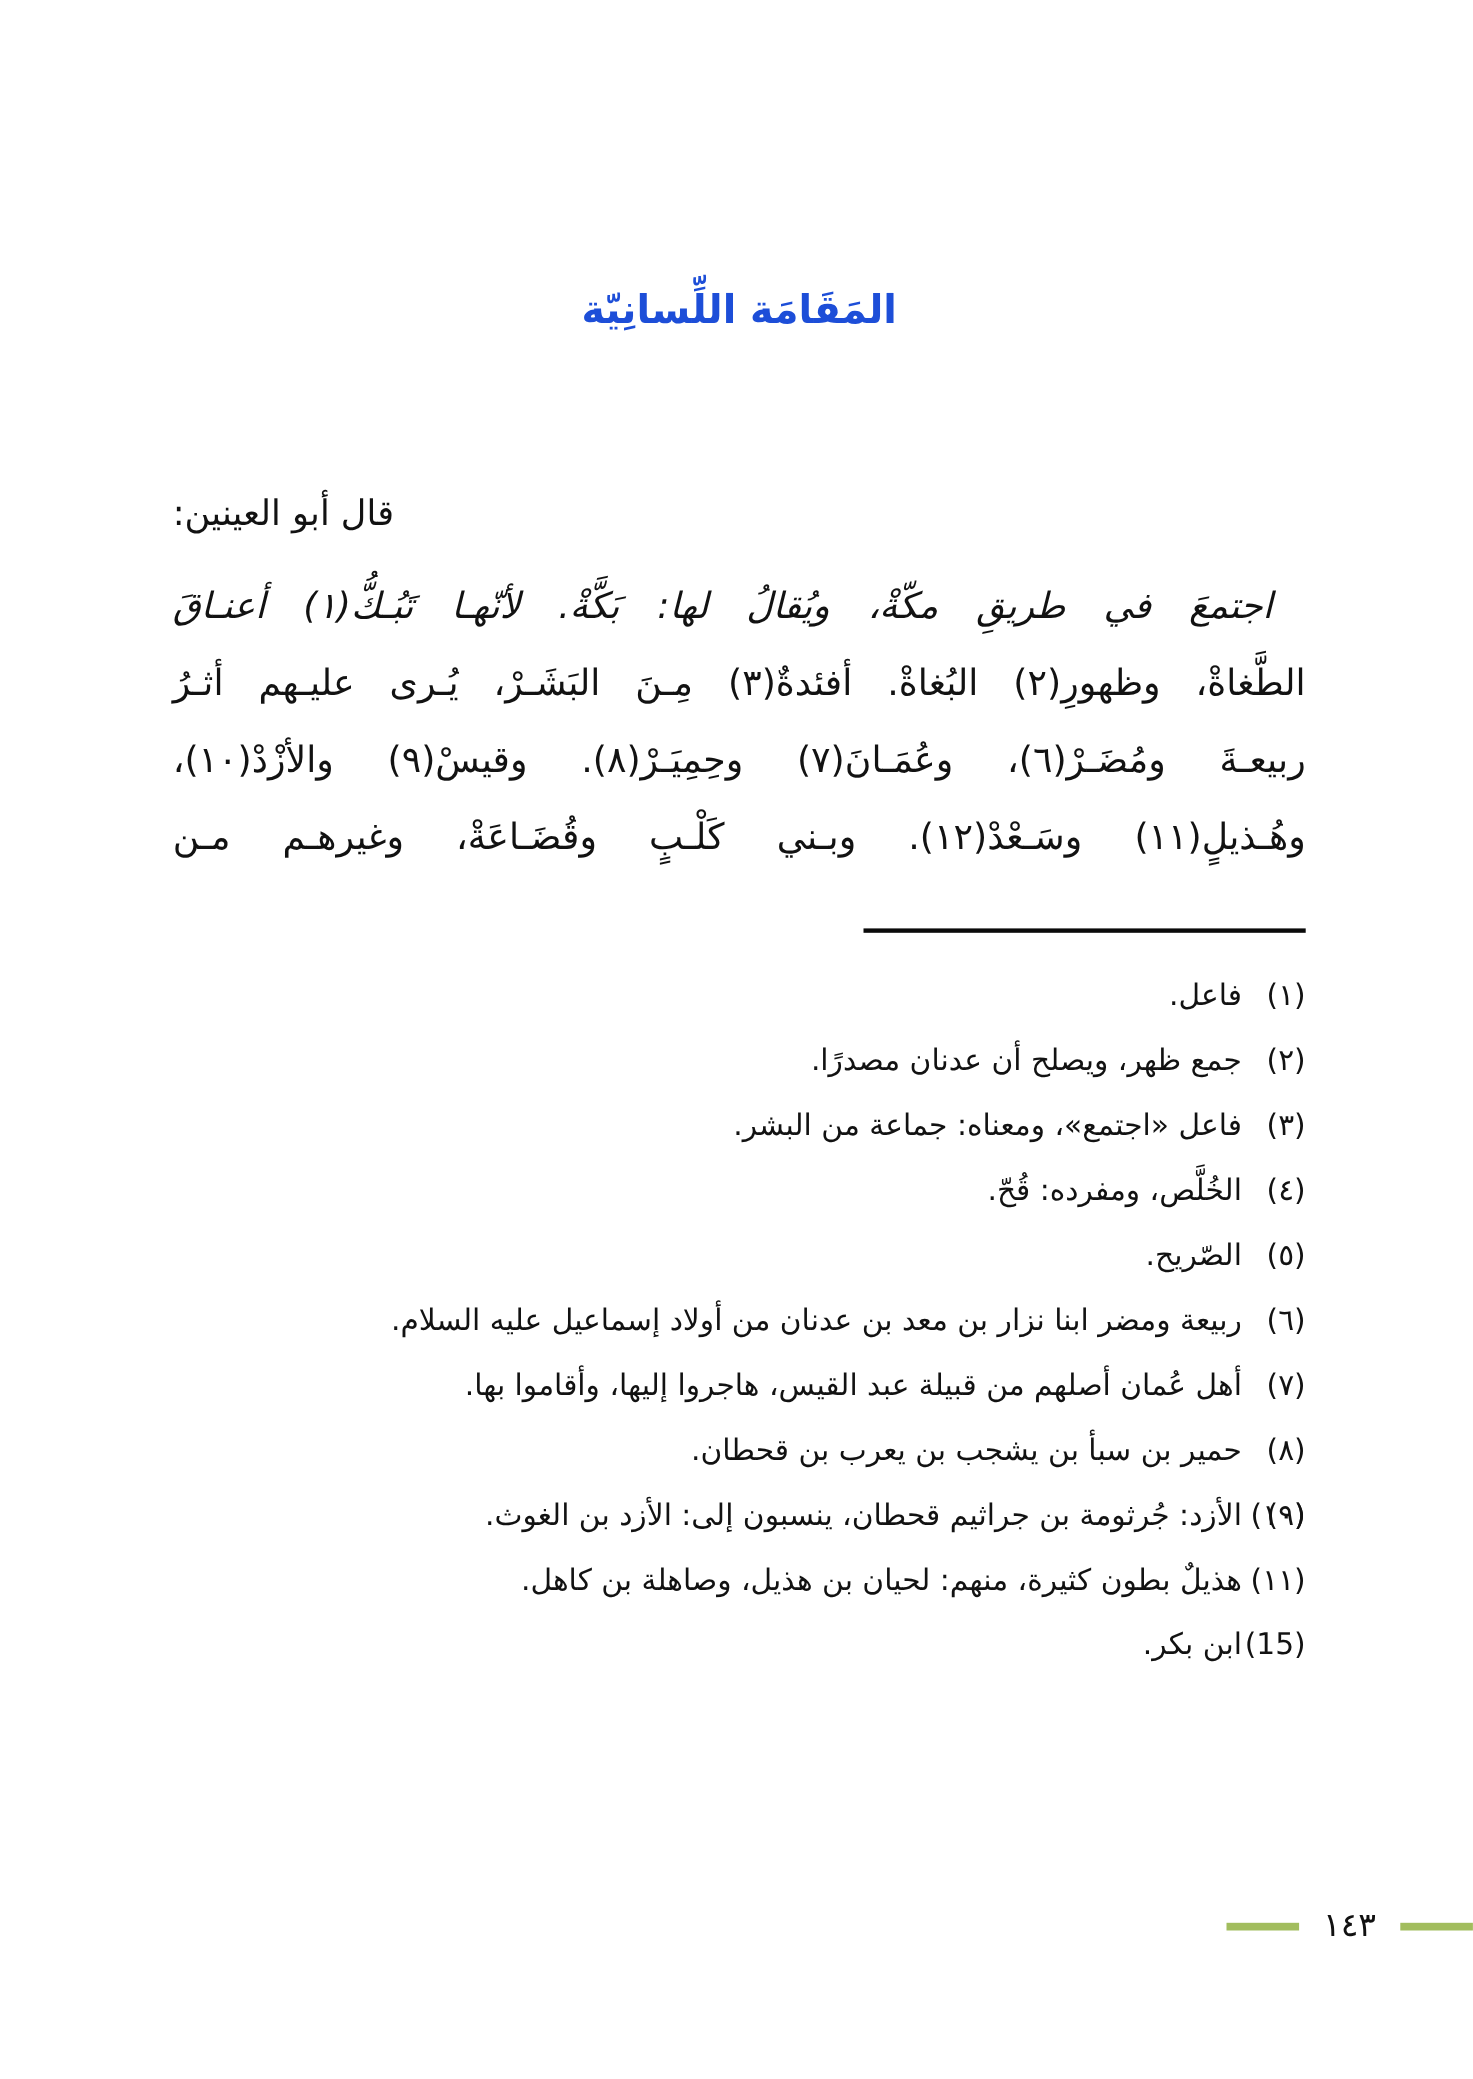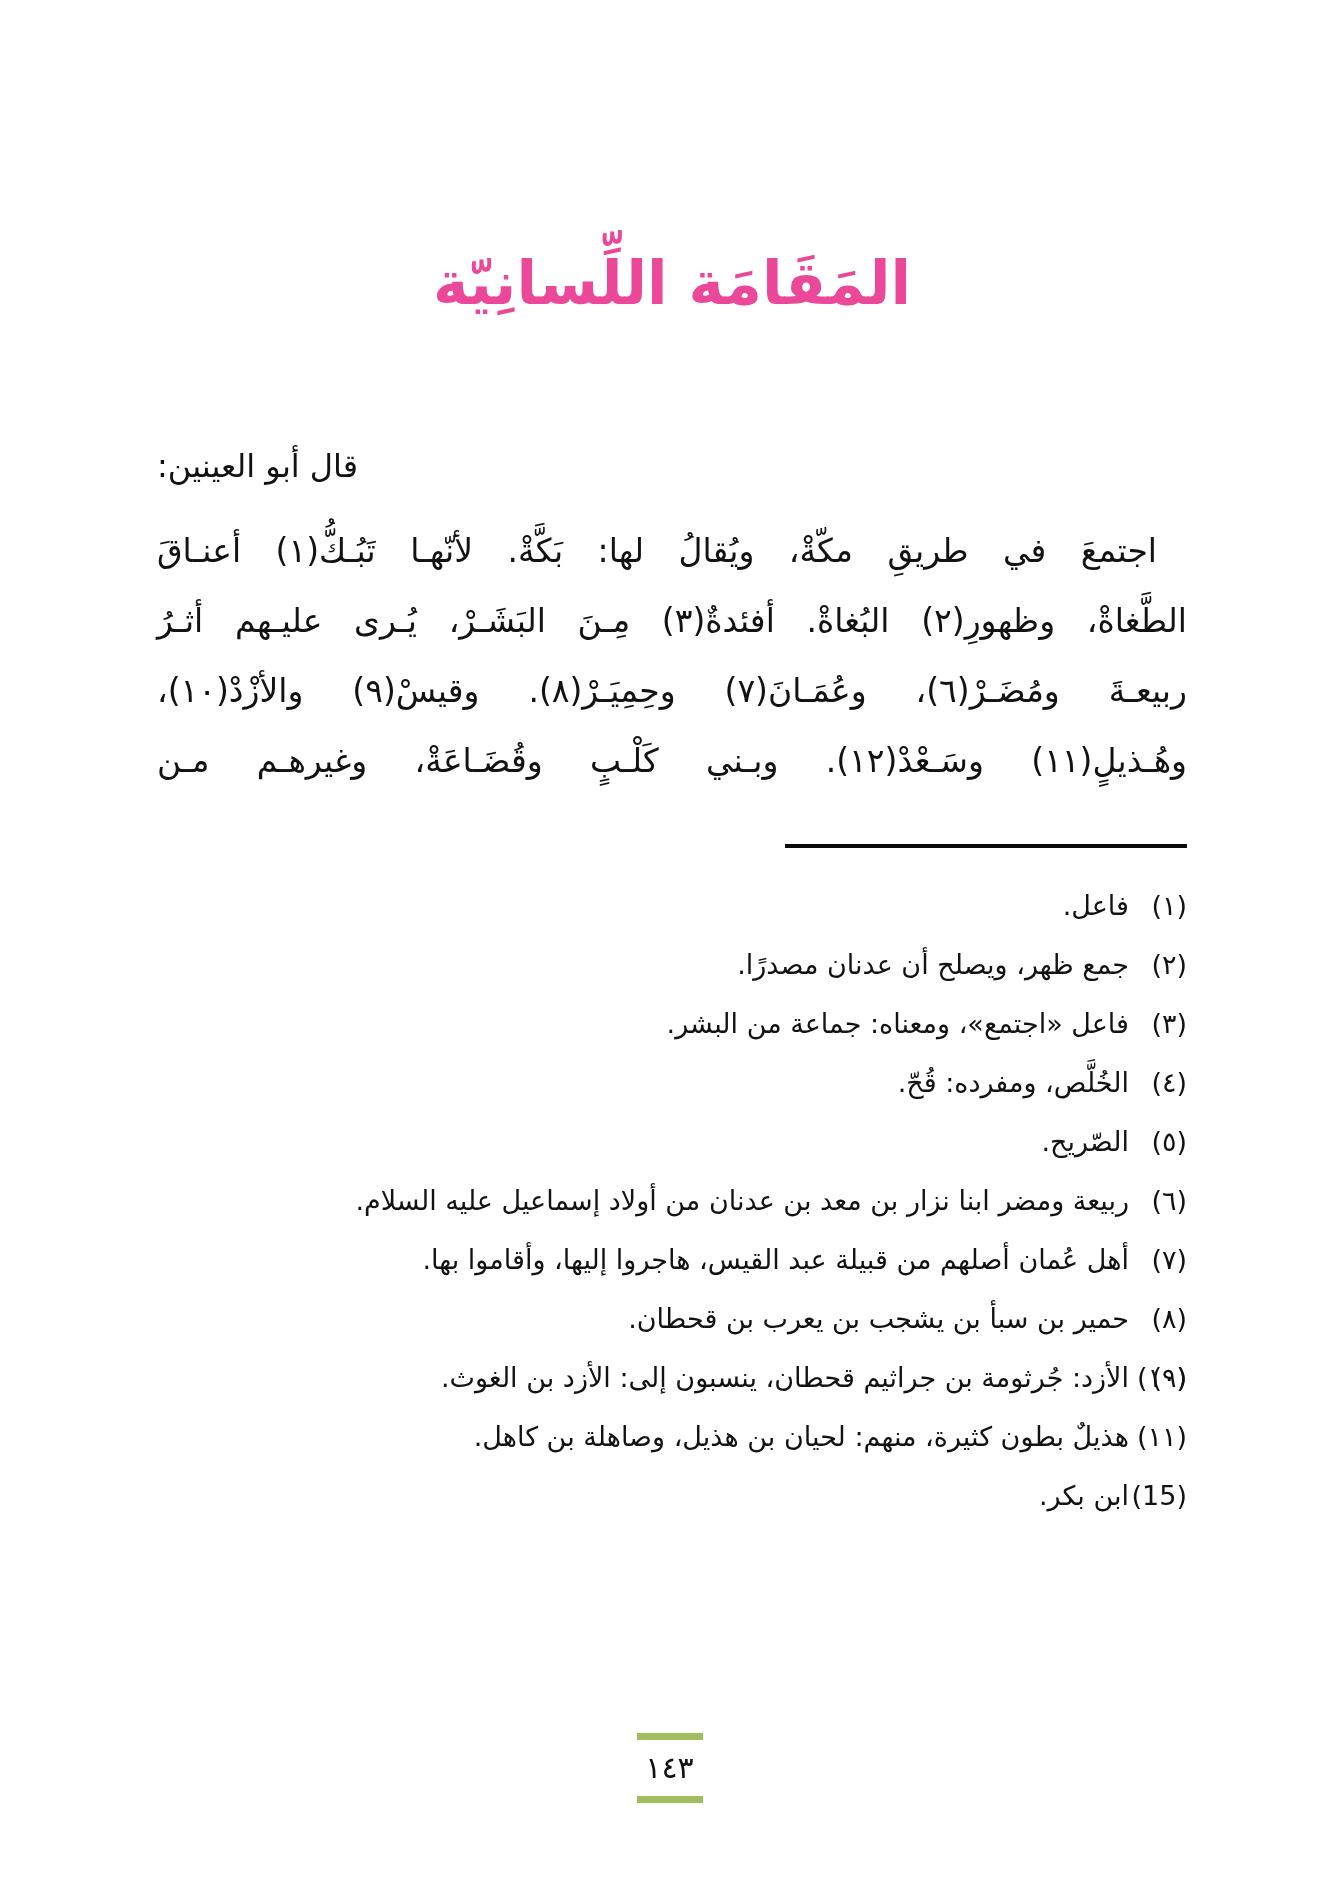--- a/index.html
+++ b/index.html
@@ -12,42 +12,42 @@
     color: #121212;
     font-family: "DejaVu Sans", sans-serif;
     direction: rtl;
     box-sizing: border-box;
     padding: 252px 152px 0 157px;
     overflow: hidden;
   }
   .title {
     margin: 0;
     text-align: center;
-    font-size: 60px;
+    font-size: 36px;
     font-weight: 700;
-    color: #ec4899;
+    color: #1d4ed8;
     letter-spacing: 1px;
     line-height: 62px;
   }
   .speaker {
     margin: 130px 0 0 0;
     padding-right: 38px;
     font-size: 32px;
     line-height: 44px;
     text-align: left;
   }
   .body-block { margin-top: 28px; }
   .body-line {
     font-size: 33px;
     line-height: 70px;
     text-align: justify;
     text-align-last: justify;
     white-space: normal;
   }
-  .body-line:first-child { padding-right: 30px; }
+  .body-line:first-child { padding-right: 30px; font-style: italic; }
   .fn-separator {
     width: 402px;
     height: 4px;
     background: #0a0a0a;
     margin-top: 48px;
   }
   .footnotes {
     list-style: none;
     margin: 40px 0 0 0;
     padding: 0;
@@ -65,23 +65,23 @@
     right: 0;
     top: 0;
     white-space: nowrap;
   }
   .pagefoot {
     position: absolute;
     top: 1733px;
     left: 0;
     right: 0;
     display: flex;
-    flex-direction: column;
+    flex-direction: row;
     align-items: center;
-    gap: 10px;
+    gap: 22px;
   }
   .green-rule {
     width: 66px;
     height: 7px;
     background: #a2bd5e;
   }
   .page-number {
     font-size: 30px;
     line-height: 36px;
     color: #111111;

